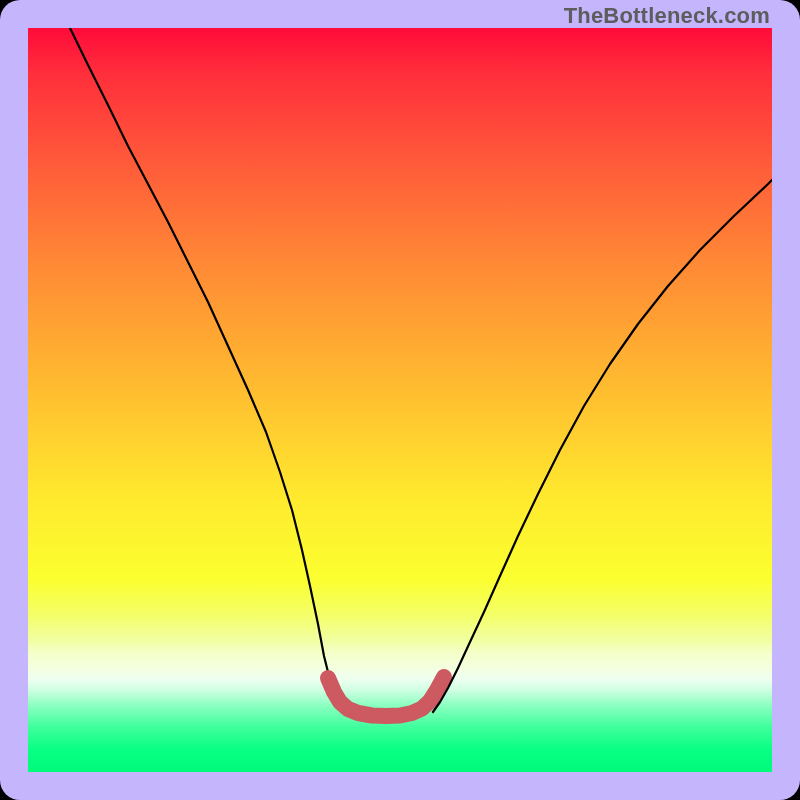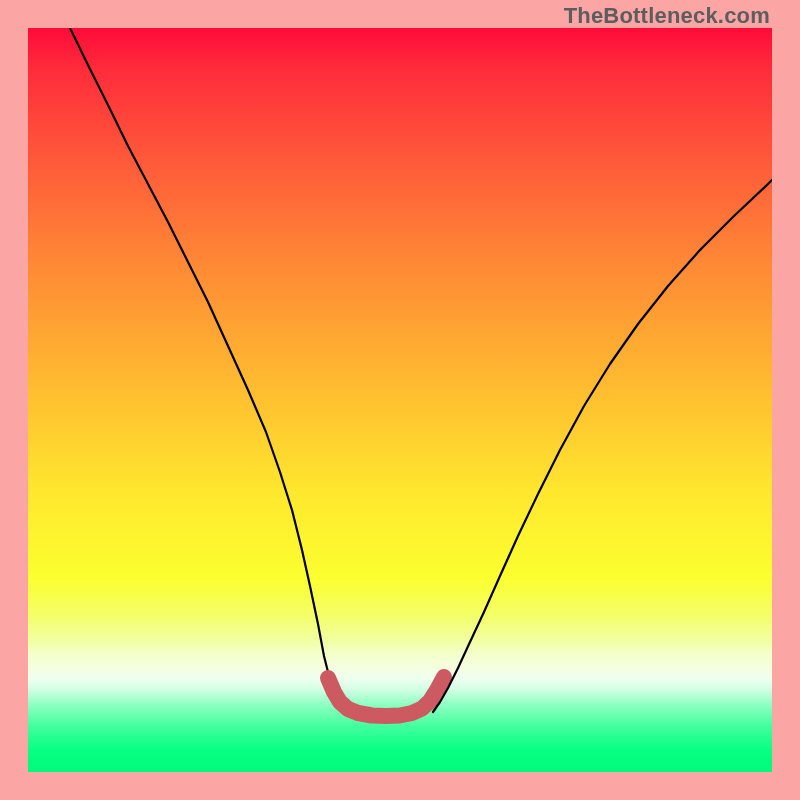--- a/index.html
+++ b/index.html
@@ -9,21 +9,22 @@
     height: 800px;
     background: #000;
     overflow: hidden;
   }
   .frame {
     position: absolute;
     top: 0;
     left: 0;
     width: 800px;
     height: 800px;
-    background: #fca5a5;
+    background: #c4b5fd;
+    border-radius: 20px;
   }
   .plot {
     position: absolute;
     top: 28px;
     left: 28px;
     width: 744px;
     height: 744px;
     overflow: hidden;
   }
   .gradient {

